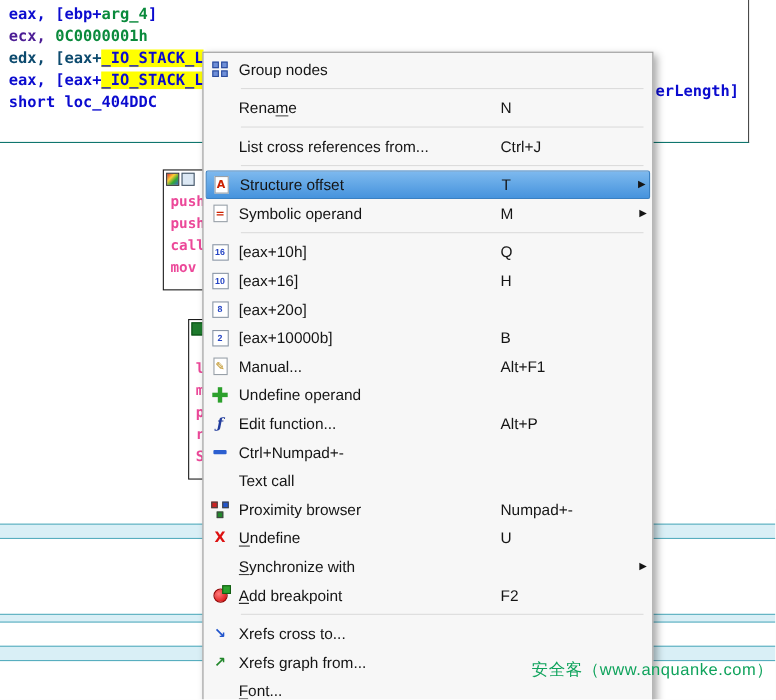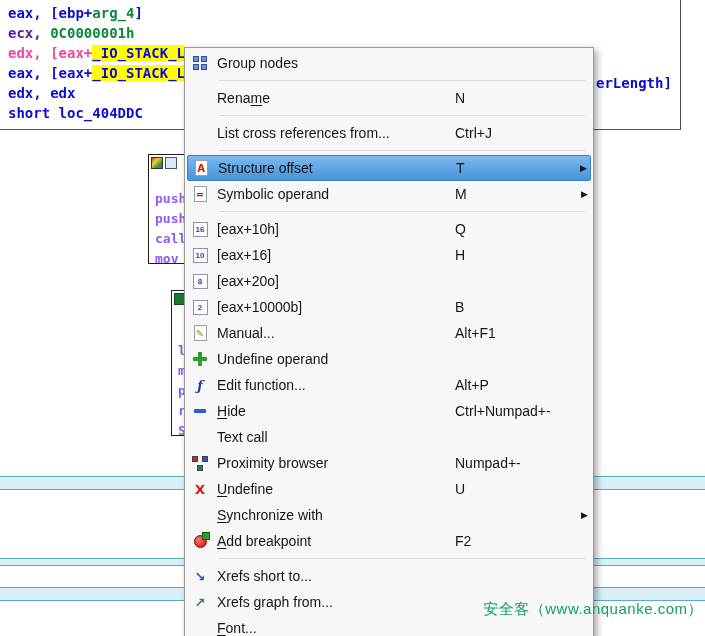--- a/index.html
+++ b/index.html
@@ -17,21 +17,21 @@
 
   
   .graph-node{position:absolute;background:#fff;border:1px solid #1c1c1c;z-index:5;}
   .node-a{left:148px;top:154px;width:58px;height:108px;}
   .node-b{left:171px;top:290px;width:36px;height:144px;}
   .node-title{display:flex;gap:2px;padding:2px 1px 1px 2px;height:14px;}
   .ni{width:12px;height:12px;display:inline-block;box-sizing:border-box;}
   .ni-colorful{background:linear-gradient(135deg,#d33 0%,#fc3 35%,#3a3 65%,#36c 100%);border:1px solid #333;}
   .ni-blue{background:#dce8f4;border:1px solid #456;}
   .ni-green{background:#1d7a2c;border:1px solid #0c4e16;}
-  .node-body{font:bold 13px "DejaVu Sans Mono",monospace;color:#8b5cf6;padding:2px 0 0 6px;margin-top:15px;}
+  .node-body{font:bold 13px "DejaVu Sans Mono",monospace;color:#ec4899;padding:2px 0 0 6px;}
   .node-body div{height:20px;line-height:20px;white-space:pre;}
   .node-b .node-body{padding-top:18px;}
 
   
   .band{position:absolute;left:0;width:705px;background:#d9eff6;box-sizing:border-box;
         border-top:1px solid #58aebf;border-bottom:1px solid #58aebf;}
   .band1{top:476px;height:14px;}
   .band2{top:558px;height:8px;}
   .band3{top:587px;height:14px;}
 
@@ -81,23 +81,22 @@
 </style>
 </head>
 <body>
 
 <div class="screen">
 
   <div class="code-area">
     <div class="code-lines" id="code-lines">
         <div class="code-line"><span style="color: rgb(11, 11, 207);">eax, [ebp+</span><span style="color: rgb(10, 138, 60);">arg_4</span><span style="color: rgb(11, 11, 207);">]</span></div>
         <div class="code-line"><span style="color: #4c1d95;">ecx, </span><span style="color: rgb(10, 138, 60);">0C0000001h</span></div>
-        <div class="code-line"><span style="color: #ec4899;">edx, [eax+</span><span class="seg-hl" style="color: rgb(11, 11, 207);">_IO_STACK_L</span></div>
+        <div class="code-line"><span style="color: #0c4a6e;">edx, [eax+</span><span class="seg-hl" style="color: rgb(11, 11, 207);">_IO_STACK_L</span></div>
         <div class="code-line"><span style="color: rgb(11, 11, 207);">eax, [eax+</span><span class="seg-hl" style="color: rgb(11, 11, 207);">_IO_STACK_L</span></div>
-        <div class="code-line"><span style="color: rgb(11, 11, 207);">edx, edx</span></div>
         <div class="code-line"><span style="color: rgb(11, 11, 207);">short loc_404DDC</span></div>
       </div>
     <div class="code-right-fragment">erLength]</div>
   </div>
 
   <div class="graph-node node-a">
     <div class="node-title">
       <span class="ni ni-colorful"></span>
       <span class="ni ni-blue"></span>
     </div>
@@ -225,21 +224,20 @@
           <span class="ic-letter" style="color: rgb(34, 60, 156); font-style: italic; font-family: &quot;DejaVu Serif&quot;, serif;">ƒ</span>
         </span>
         <span class="mi-label">Edit function...</span>
         <span class="mi-shortcut">Alt+P</span>
         <span class="mi-arrow"></span>
       </div>
       <div class="menu-item">
         <span class="mi-icon">
           <span class="ic-minus"></span>
         </span>
-        <span class="mi-label"><u>H</u>ide</span>
         <span class="mi-shortcut">Ctrl+Numpad+-</span>
         <span class="mi-arrow"></span>
       </div>
       <div class="menu-item">
         <span class="mi-icon"></span>
         <span class="mi-label">Text call</span>
         <span class="mi-shortcut"></span>
         <span class="mi-arrow"></span>
       </div>
       <div class="menu-item">
@@ -274,21 +272,21 @@
         </span>
         <span class="mi-label"><u>A</u>dd breakpoint</span>
         <span class="mi-shortcut">F2</span>
         <span class="mi-arrow"></span>
       </div>
       <div class="menu-sep"></div>
       <div class="menu-item">
         <span class="mi-icon">
           <span class="ic-letter" style="color: rgb(34, 85, 204);">↘</span>
         </span>
-        <span class="mi-label">Xrefs short to...</span>
+        <span class="mi-label">Xrefs cross to...</span>
         <span class="mi-shortcut"></span>
         <span class="mi-arrow"></span>
       </div>
       <div class="menu-item">
         <span class="mi-icon">
           <span class="ic-letter" style="color: rgb(34, 135, 43);">↗</span>
         </span>
         <span class="mi-label">Xrefs graph from...</span>
         <span class="mi-shortcut"></span>
         <span class="mi-arrow"></span>

